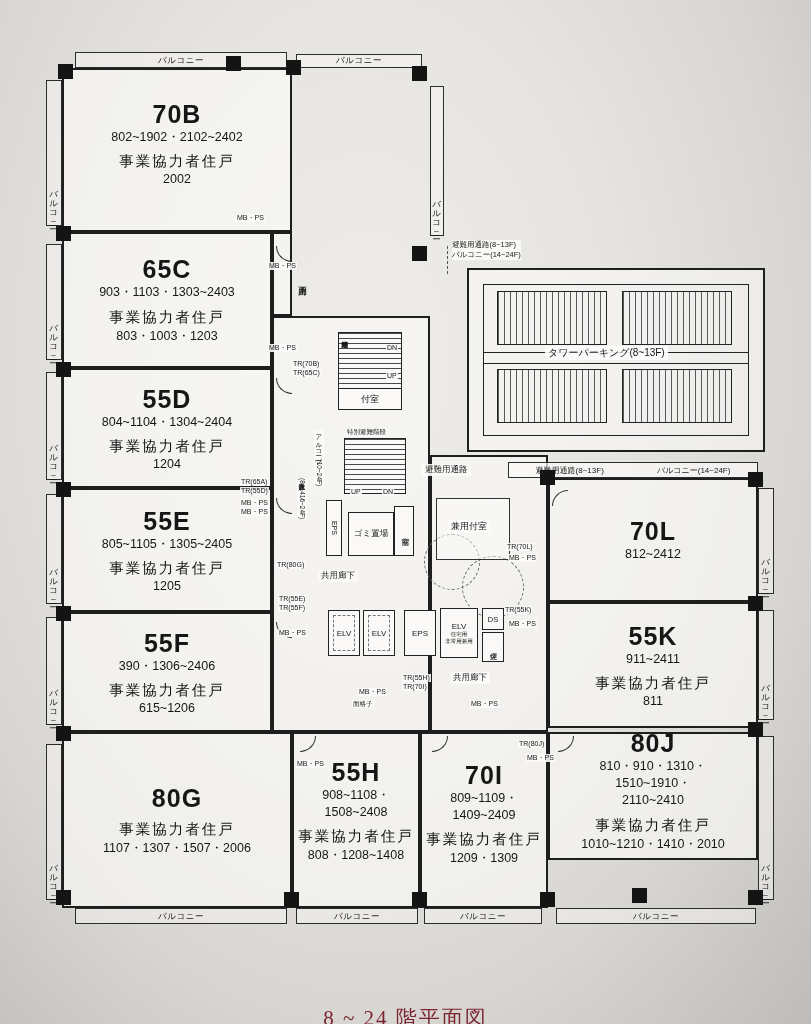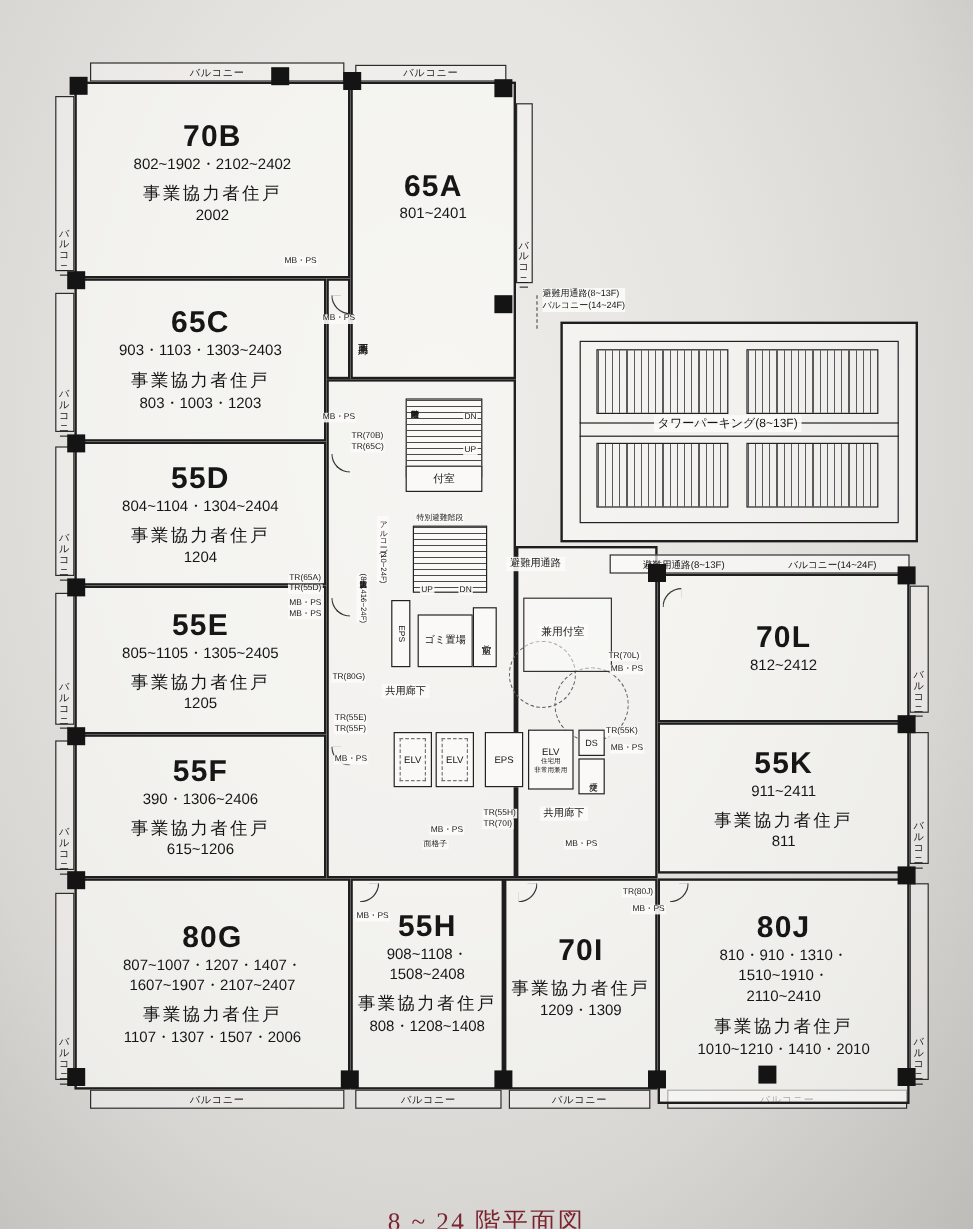--- a/index.html
+++ b/index.html
@@ -97,24 +97,20 @@
   <div class="outline" style="left:272px;top:232px;width:20px;height:84px"></div>
   <div class="outline" style="left:272px;top:316px;width:158px;height:416px"></div>
   <div class="outline" style="left:430px;top:455px;width:118px;height:277px"></div>
 
   <div class="room" style="left:62px;top:68px;width:230px;height:164px;padding-bottom:14px">
     <div class="name">70B</div>
     <div class="range">802~1902・2102~2402</div>
     <div class="coop">事業協力者住戸</div>
     <div class="crooms">2002</div>
   </div>
-  <div class="room" style="left:292px;top:68px;width:138px;height:248px;padding-bottom:56px">
-    <div class="name">65A</div>
-    <div class="range">801~2401</div>
-  </div>
   <div class="room" style="left:62px;top:232px;width:210px;height:136px">
     <div class="name">65C</div>
     <div class="range">903・1103・1303~2403</div>
     <div class="coop">事業協力者住戸</div>
     <div class="crooms">803・1003・1203</div>
   </div>
   <div class="room" style="left:62px;top:368px;width:210px;height:120px">
     <div class="name">55D</div>
     <div class="range">804~1104・1304~2404</div>
     <div class="coop">事業協力者住戸</div>
@@ -127,36 +123,36 @@
     <div class="crooms">1205</div>
   </div>
   <div class="room" style="left:62px;top:612px;width:210px;height:120px">
     <div class="name">55F</div>
     <div class="range">390・1306~2406</div>
     <div class="coop">事業協力者住戸</div>
     <div class="crooms">615~1206</div>
   </div>
   <div class="room" style="left:62px;top:732px;width:230px;height:176px">
     <div class="name">80G</div>
-    <div class="range" style="width:196px">807~1007・1207・1407・1607~1907・2107~2407</div>
     <div class="coop">事業協力者住戸</div>
     <div class="crooms">1107・1307・1507・2006</div>
   </div>
   <div class="room" style="left:292px;top:732px;width:128px;height:176px;padding-bottom:18px">
     <div class="name">55H</div>
     <div class="range" style="width:106px">908~1108・1508~2408</div>
     <div class="coop">事業協力者住戸</div>
     <div class="crooms">808・1208~1408</div>
   </div>
   <div class="room" style="left:420px;top:732px;width:128px;height:176px;padding-bottom:12px">
     <div class="name">70I</div>
+    <div class="range" style="width:106px">809~1109・1409~2409</div>
     <div class="coop">事業協力者住戸</div>
     <div class="crooms">1209・1309</div>
   </div>
-  <div class="room" style="left:548px;top:732px;width:210px;height:188px;padding-bottom:10px">
+  <div class="room" style="left:548px;top:732px;width:210px;height:128px;padding-bottom:10px">
     <div class="name">80J</div>
     <div class="range" style="width:120px">810・910・1310・1510~1910・2110~2410</div>
     <div class="coop">事業協力者住戸</div>
     <div class="crooms">1010~1210・1410・2010</div>
   </div>
   <div class="room" style="left:548px;top:478px;width:210px;height:124px">
     <div class="name">70L</div>
     <div class="range">812~2412</div>
   </div>
   <div class="room" style="left:548px;top:602px;width:210px;height:126px">

